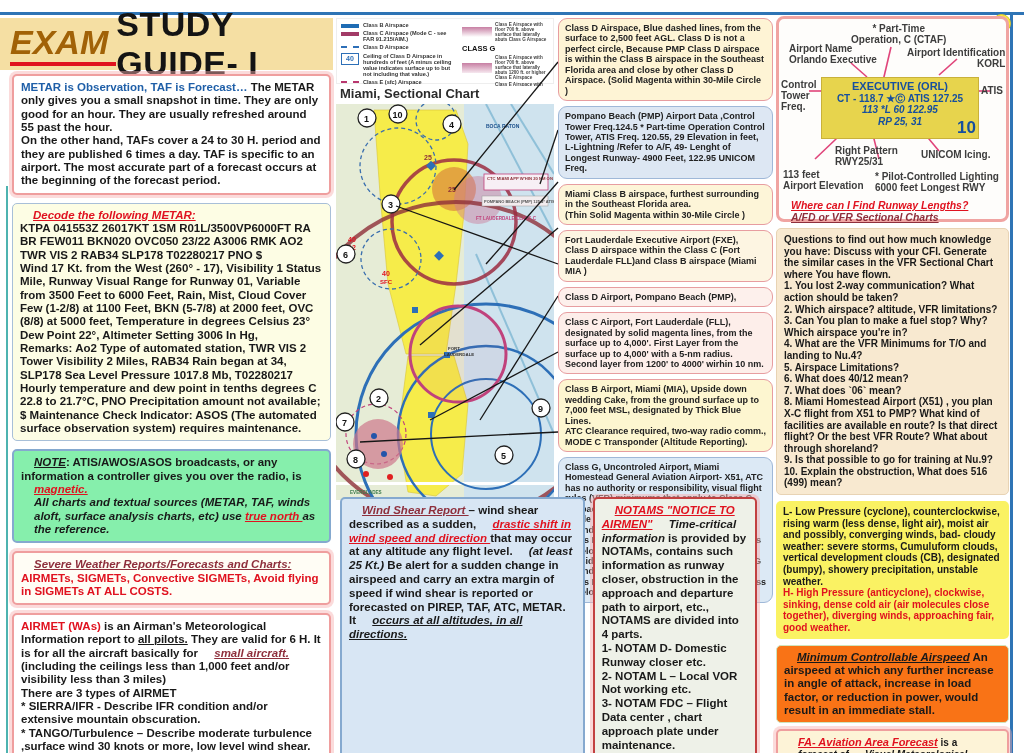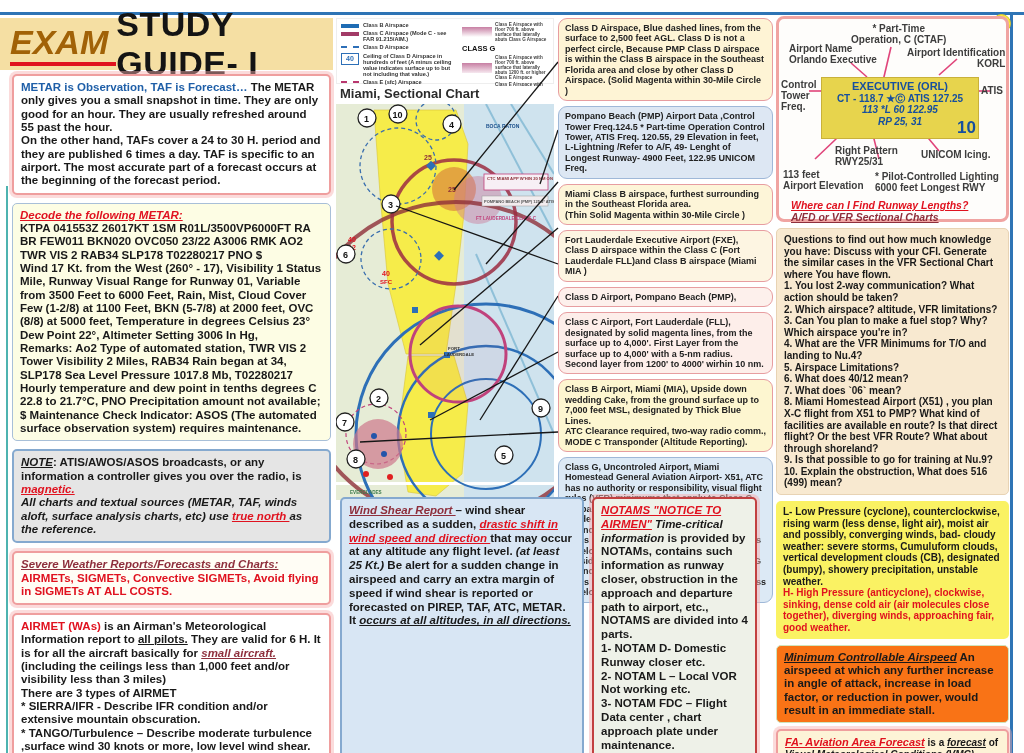--- a/index.html
+++ b/index.html
@@ -30,21 +30,21 @@
               font-size:11.5px; line-height:1.2; }
   .col-rmid { position:absolute; left:558px; top:18px; width:215px; display:flex; flex-direction:column; gap:5px;
               font-size:9px; line-height:1.16; }
   .col-right { position:absolute; left:776px; top:16px; width:233px; display:flex; flex-direction:column; gap:6px;
               font-size:10px; line-height:1.16; }
 
   .rmid-bx { border-radius:9px; padding:4px 6px; font-weight:bold; color:#222; }
 
   
   .red { color:#e0121f; } .blue { color:#1f5fa8; } .maroon { color:#8e2f3c; }
-  .it { font-style:italic; } .un { text-decoration:underline; }
+  .it { font-style:italic;margin-left:13px; } .un { text-decoration:underline; }
 
   
   .legend { position:absolute; left:336px; top:18px; width:218px; height:66px; background:#fff;
             display:flex; font-weight:bold; color:#333; border:1px solid #eee; }
   .leg-l { width:57%; padding:3px 2px 0 4px; }
   .leg-row { display:flex; align-items:flex-start; gap:4px; margin-bottom:2px; font-size:5.6px; line-height:1.1; }
   .sw { flex:0 0 18px; height:4px; margin-top:2px; }
   .sw-b { background:#1f6cb4; } .sw-c { background:#a23b67; }
   .sw-d { height:0; border-top:2.5px dashed #2d6fb7; }
   .sw-e { height:0; border-top:2.5px dashed #b8376e; }
@@ -96,21 +96,21 @@
     <div class="bx pinkb" style="background:#fff;">
       <span class="blue">METAR is Observation, TAF is Forecast…</span><span class="pre"> The METAR only gives you a small snapshot in time. They are only good for an hour. They are usually refreshed around 55 past the hour.
 On the other hand, TAFs cover a 24 to 30 H. period and they are published 6 times a day. TAF is specific to an airport. The most accurate part of a forecast occurs at the beginning of the forecast period.</span>
     </div>
     <div class="bx" style="background:#fdfde4;border:1.5px solid #a8bfd8;">
       <div class="red it un">Decode the following METAR:</div>
       <div>KTPA 041553Z 26017KT 1SM R01L/3500VP6000FT RA BR FEW011 BKN020 OVC050 23/22 A3006 RMK AO2 TWR VIS 2 RAB34 SLP178 T02280217 PNO $</div>
       <div>Wind 17 Kt. from the West (260° - 17), Visibility 1 Status Mile, Runway Visual Range for Runway 01, Variable from 3500 Feet to 6000 Feet, Rain, Mist, Cloud Cover Few (1-2/8) at 1100 Feet, BKN (5-7/8) at 2000 feet, OVC (8/8) at 5000 feet, Temperature in degrees Celsius 23° Dew Point 22°, Altimeter Setting  3006 In Hg,</div>
       <div>Remarks: Ao2 Type of automated station, TWR VIS 2 Tower Visibility 2 Miles, RAB34 Rain began at 34, SLP178 Sea Level Pressure 1017.8 Mb,  T02280217 Hourly temperature and dew point in tenths degrees C  22.8 to 21.7°C, PNO Precipitation amount not available; $ Maintenance Check Indicator: ASOS (The automated surface observation system) requires maintenance.</div>
     </div>
-    <div class="bx blueb" style="background:#e5e5e5;">
+    <div class="bx blueb" style="background:#86efac;">
       <span class="it un">NOTE</span><span>: ATIS/AWOS/ASOS broadcasts, or any information a controller gives you over the radio, is </span><span class="red it un">magnetic.</span>
       <div class="it"><span>All charts and textual sources (METAR, TAF, winds aloft, surface analysis charts, etc) use </span><span class="red un">true north </span><span>as the reference.</span></div>
     </div>
     <div class="bx pinkb" style="background:#fffdf5;">
       <span class="maroon it un">Severe Weather Reports/Forecasts and Charts:</span><span class="red"> AIRMETs, SIGMETs, Convective SIGMETs, Avoid  flying in SIGMETs AT ALL COSTS.</span>
     </div>
     <div class="bx pinkb" style="background:#fff;">
       <span class="red">AIRMET (WAs)</span><span>  is an Airman's Meteorological Information report to </span><span class="un">all pilots.</span><span> They are valid for 6 H. It is for all the aircraft basically for </span><span class="maroon it un">small aircraft.</span><span class="pre"> (including the ceilings less than 1,000 feet and/or visibility less than 3 miles)
 There are 3 types of AIRMET
 * SIERRA/IFR - Describe IFR condition and/or extensive mountain obscuration.

